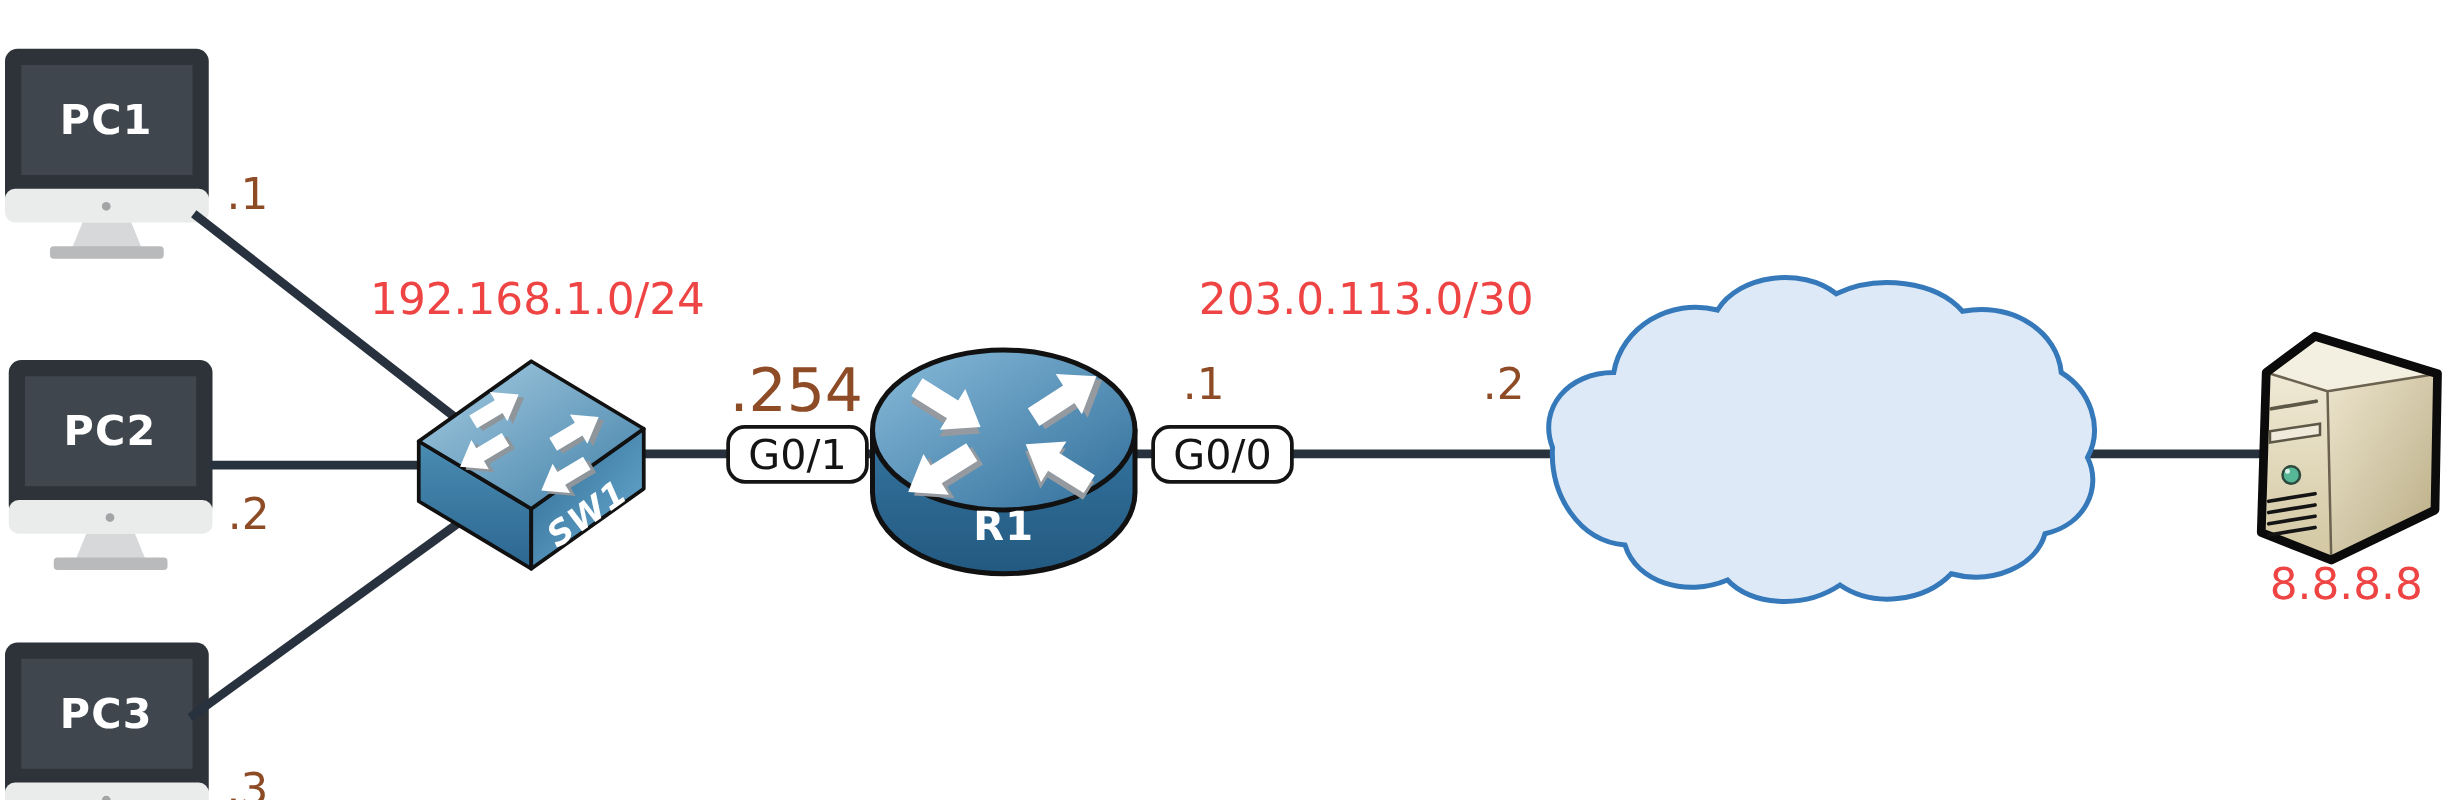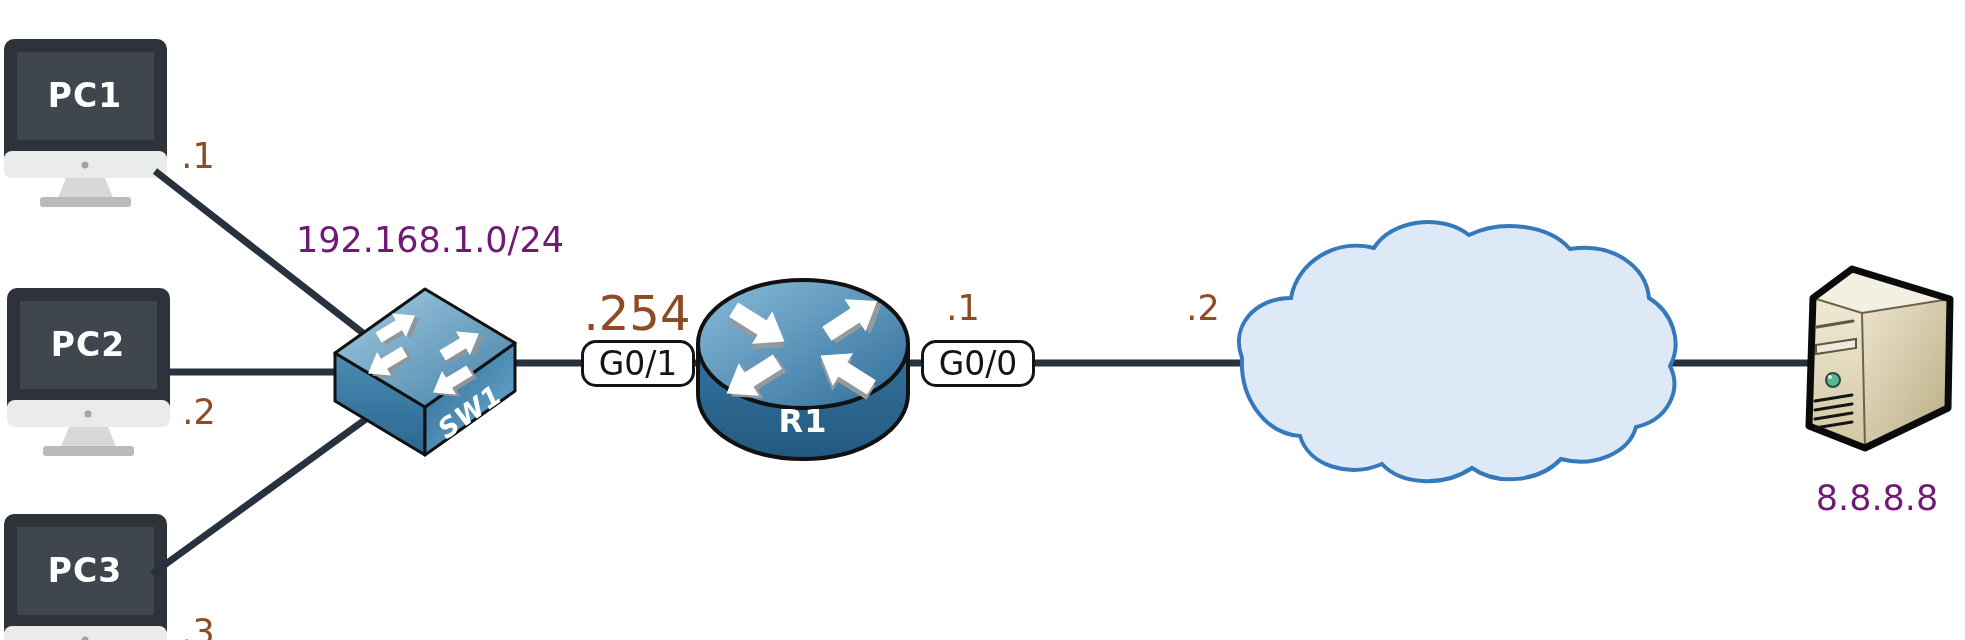--- a/index.html
+++ b/index.html
@@ -4,21 +4,21 @@
 <style>
   html,body{margin:0;padding:0;background:#fff;}
   .canvas{
     position:relative;width:1965px;height:640px;background:#ffffff;overflow:hidden;
     font-family:"DejaVu Sans","Liberation Sans",sans-serif;
     margin-top:36px;
   }
   .layer{position:absolute;left:0;top:0;width:1965px;height:640px;}
   .lbl{
     position:absolute;transform:translateX(-50%);white-space:nowrap;
-    color:#701a75;font-size:35px;line-height:1.15;font-weight:500;
+    color:#ef4444;font-size:35px;line-height:1.15;font-weight:500;
   }
   .lbl.ip{color:#8e4c26;}
   .lbl.big{font-size:40px;font-weight:400;}
   .port-box{
     position:absolute;background:#ffffff;border:3px solid #141414;border-radius:15px;
     display:flex;align-items:center;justify-content:center;
     font-size:33px;color:#141414;font-weight:500;box-sizing:border-box;
   }
   .dev-label{position:absolute;transform:translateX(-50%);color:#ffffff;font-weight:bold;white-space:nowrap;}
   .pc-name{font-size:33px;letter-spacing:1px;}
@@ -181,26 +181,27 @@
 
   <div class="dev-label pc-name" style="left:85px;top:40px;">PC1</div>
   <div class="dev-label pc-name" style="left:88px;top:289px;">PC2</div>
   <div class="dev-label pc-name" style="left:85px;top:515px;">PC3</div>
 
   <div class="lbl ip" style="left:198px;top:100px;">.1</div>
   <div class="lbl ip" style="left:199px;top:356px;">.2</div>
   <div class="lbl ip" style="left:198px;top:576px;">.3</div>
 
   <div class="lbl" style="left:430px;top:184px;">192.168.1.0/24</div>
+  <div class="lbl" style="left:1093px;top:184px;">203.0.113.0/30</div>
 
   <div class="dev-label sw1-name" style="left:470px;top:360px;">SW1</div>
   <div class="dev-label r1-name" style="left:803px;top:366px;">R1</div>
 
   <div class="lbl ip" style="left:637px;top:250px;font-size:48px;">.254</div>
   <div class="lbl ip" style="left:963px;top:252px;">.1</div>
   <div class="lbl ip" style="left:1203px;top:252px;">.2</div>
 
   <div class="port-box" style="left:581px;top:304px;width:114px;height:47px;">G0/1</div>
   <div class="port-box" style="left:921px;top:304px;width:114px;height:47px;">G0/0</div>
 
-  <div class="lbl" style="left:1877px;top:442px;text-align:center;">8.8.8.8</div>
+  <div class="lbl" style="left:1877px;top:412px;text-align:center;">8.8.8.8</div>
 
 </div>
 
 </body></html>

